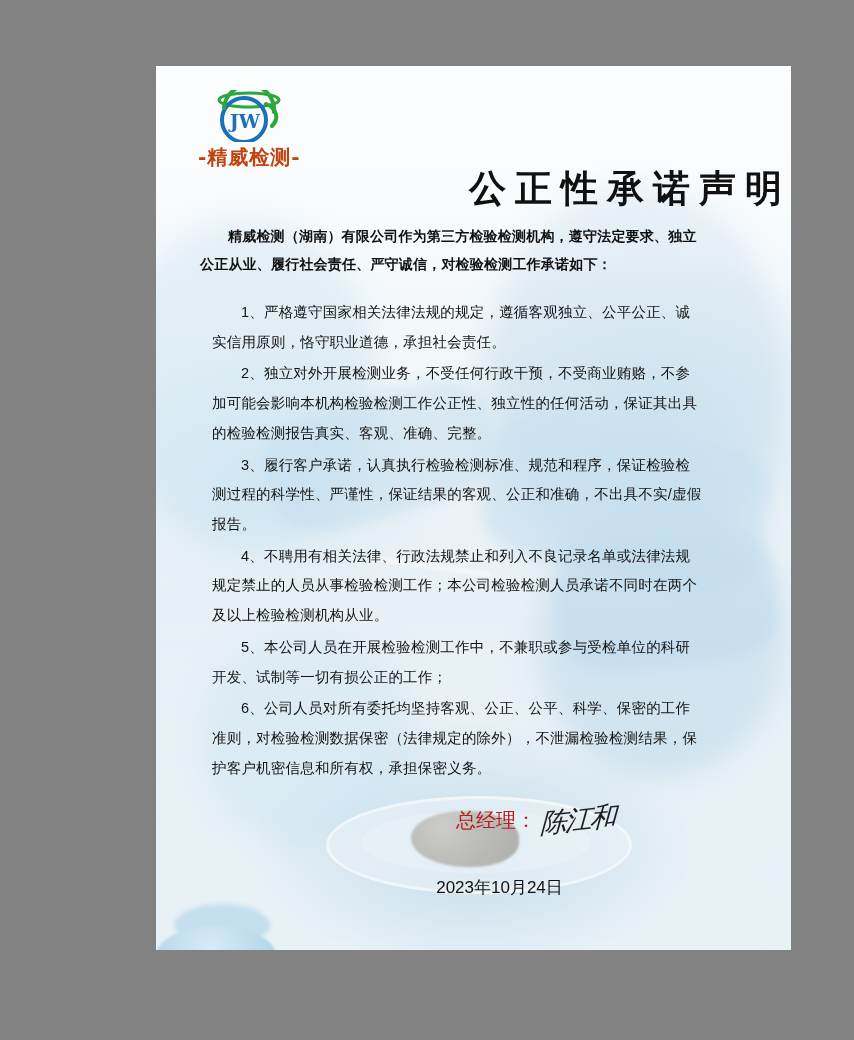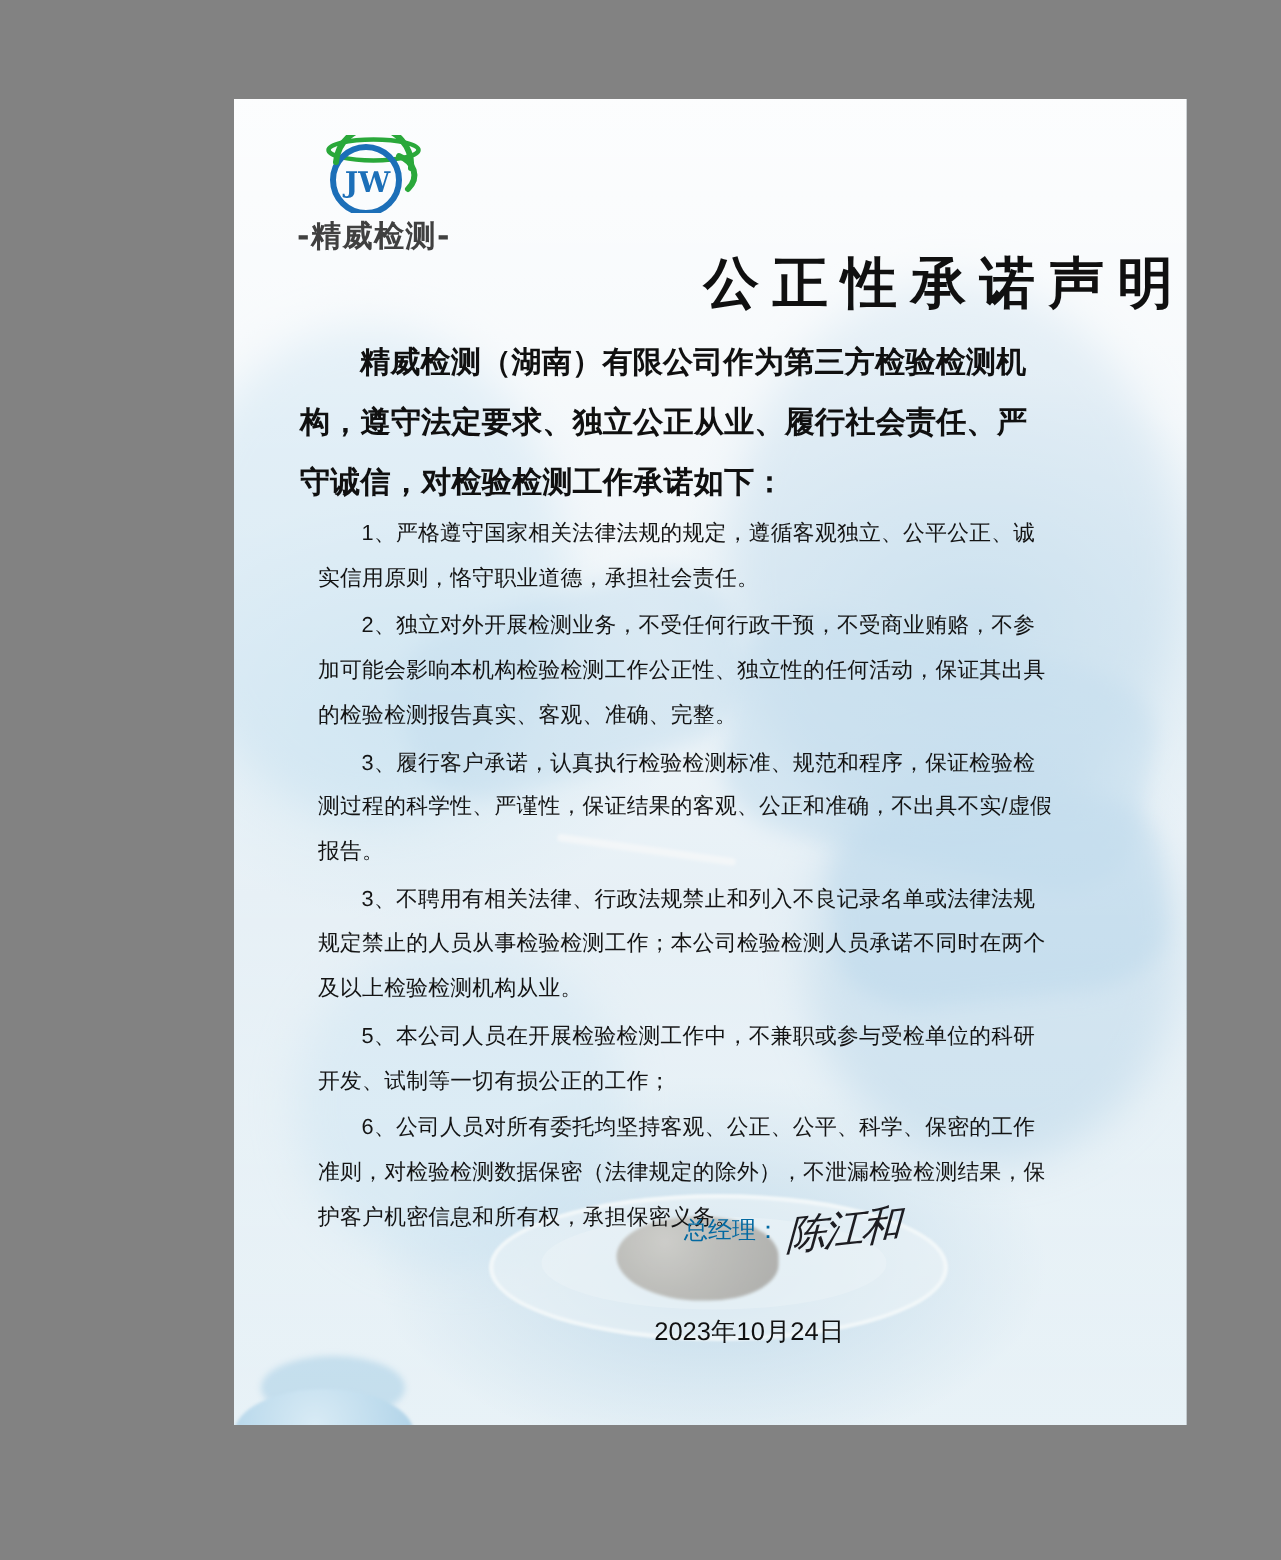--- a/index.html
+++ b/index.html
@@ -149,21 +149,21 @@
   .logo-mark {
     position: relative;
     width: 74px;
     height: 52px;
     margin-left: 14px;
   }
   .brand-name {
     margin-top: 2px;
     font-size: 20px;
     font-weight: bold;
-    color: #404040;
+    color: #c2410c;
     letter-spacing: 1px;
     white-space: nowrap;
     font-family: "DejaVu Sans", "Liberation Sans", sans-serif;
   }
 
   .doc-title {
     position: absolute;
     top: 98px;
     left: 0;
     width: 100%;
@@ -177,25 +177,25 @@
   }
 
   .body-block {
     position: absolute;
     left: 44px;
     top: 156px;
     width: 502px;
   }
 
   .lead {
-    font-size: 20px;
+    font-size: 14px;
     font-weight: bold;
     line-height: 2.0;
     text-indent: 2em;
-    margin: 0 0 0 0;
+    margin: 0 0 20px 0;
     color: #101010;
     letter-spacing: 0.2px;
   }
 
   .para {
     font-size: 14.5px;
     line-height: 2.05;
     text-indent: 2em;
     margin: 0 0 2px 12px;
     color: #141414;
@@ -204,22 +204,22 @@
 
   .sign-row {
     position: absolute;
     left: 300px;
     top: 736px;
     width: 250px;
     display: flex;
     align-items: center;
   }
   .sign-label {
-    font-size: 16px;
-    color: #0369a1;
+    font-size: 20px;
+    color: #b91c1c;
     white-space: nowrap;
   }
   .signature {
     margin-left: 4px;
     font-size: 27px;
     color: #1d1d22;
     font-family: "DejaVu Serif", "Liberation Serif", serif;
     font-style: italic;
     transform: rotate(-6deg) skewX(-8deg);
     letter-spacing: -2px;
@@ -280,21 +280,21 @@
       <div class="brand-name">-精威检测-</div>
     </div>
 
     <div class="doc-title">公正性承诺声明</div>
 
     <div class="body-block">
       <p class="lead">精威检测（湖南）有限公司作为第三方检验检测机构，遵守法定要求、独立公正从业、履行社会责任、严守诚信，对检验检测工作承诺如下：</p>
       <p class="para">1、严格遵守国家相关法律法规的规定，遵循客观独立、公平公正、诚实信用原则，恪守职业道德，承担社会责任。</p>
       <p class="para">2、独立对外开展检测业务，不受任何行政干预，不受商业贿赂，不参加可能会影响本机构检验检测工作公正性、独立性的任何活动，保证其出具的检验检测报告真实、客观、准确、完整。</p>
       <p class="para">3、履行客户承诺，认真执行检验检测标准、规范和程序，保证检验检测过程的科学性、严谨性，保证结果的客观、公正和准确，不出具不实/虚假报告。</p>
-      <p class="para">3、不聘用有相关法律、行政法规禁止和列入不良记录名单或法律法规规定禁止的人员从事检验检测工作；本公司检验检测人员承诺不同时在两个及以上检验检测机构从业。</p>
+      <p class="para">4、不聘用有相关法律、行政法规禁止和列入不良记录名单或法律法规规定禁止的人员从事检验检测工作；本公司检验检测人员承诺不同时在两个及以上检验检测机构从业。</p>
       <p class="para">5、本公司人员在开展检验检测工作中，不兼职或参与受检单位的科研开发、试制等一切有损公正的工作；</p>
       <p class="para">6、公司人员对所有委托均坚持客观、公正、公平、科学、保密的工作准则，对检验检测数据保密（法律规定的除外），不泄漏检验检测结果，保护客户机密信息和所有权，承担保密义务。</p>
     </div>
 
     <div class="sign-row">
       <span class="sign-label">总经理：</span>
       <span class="signature">陈江和</span>
     </div>
 
     <div class="date-row">

